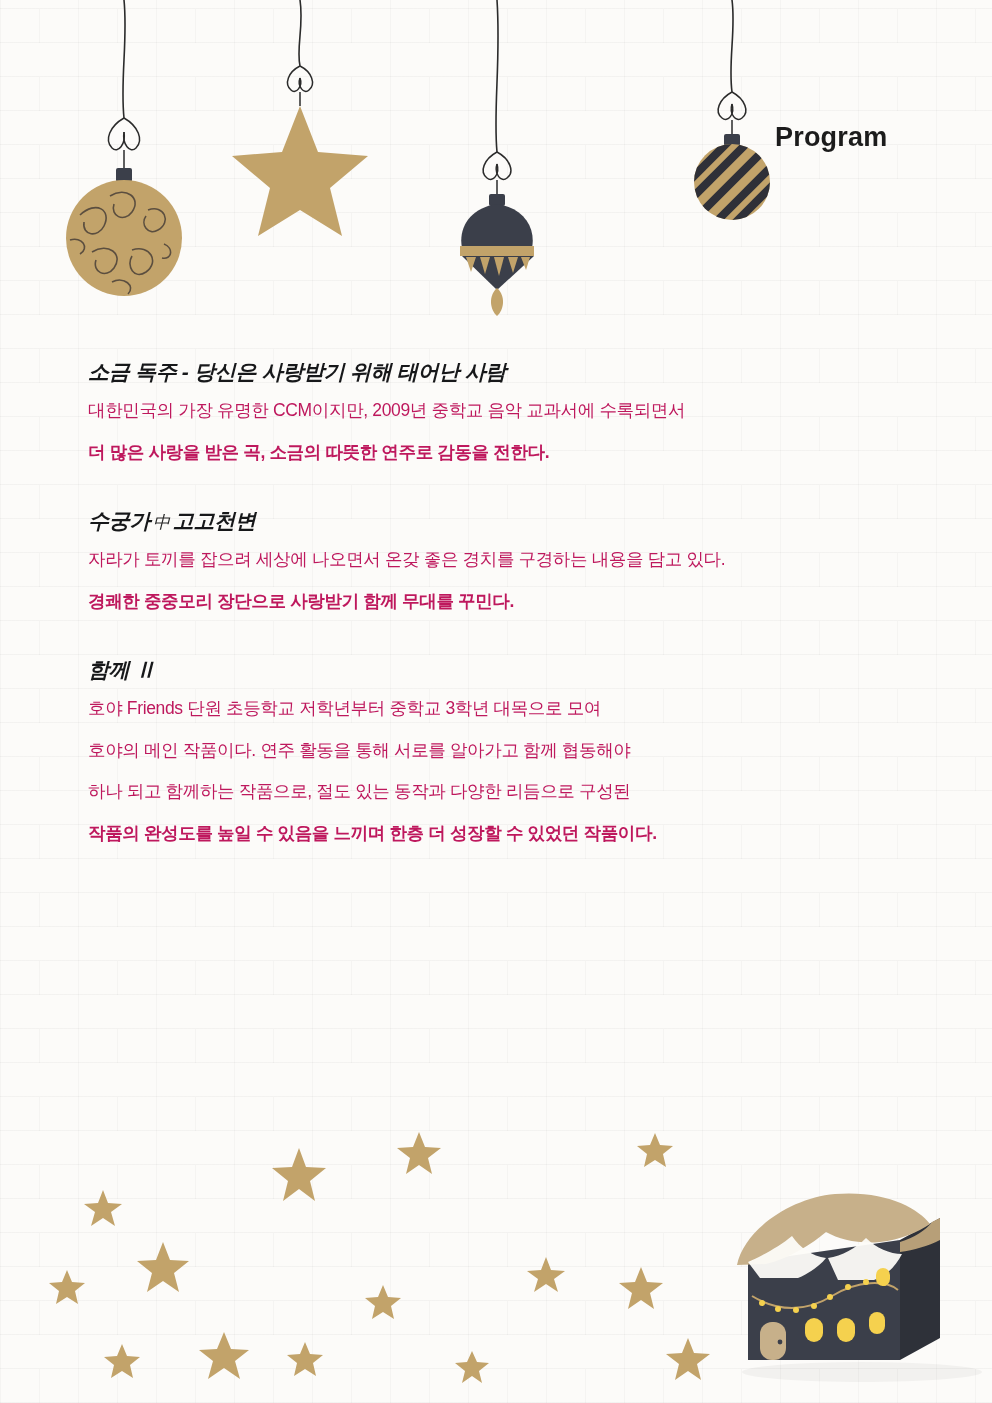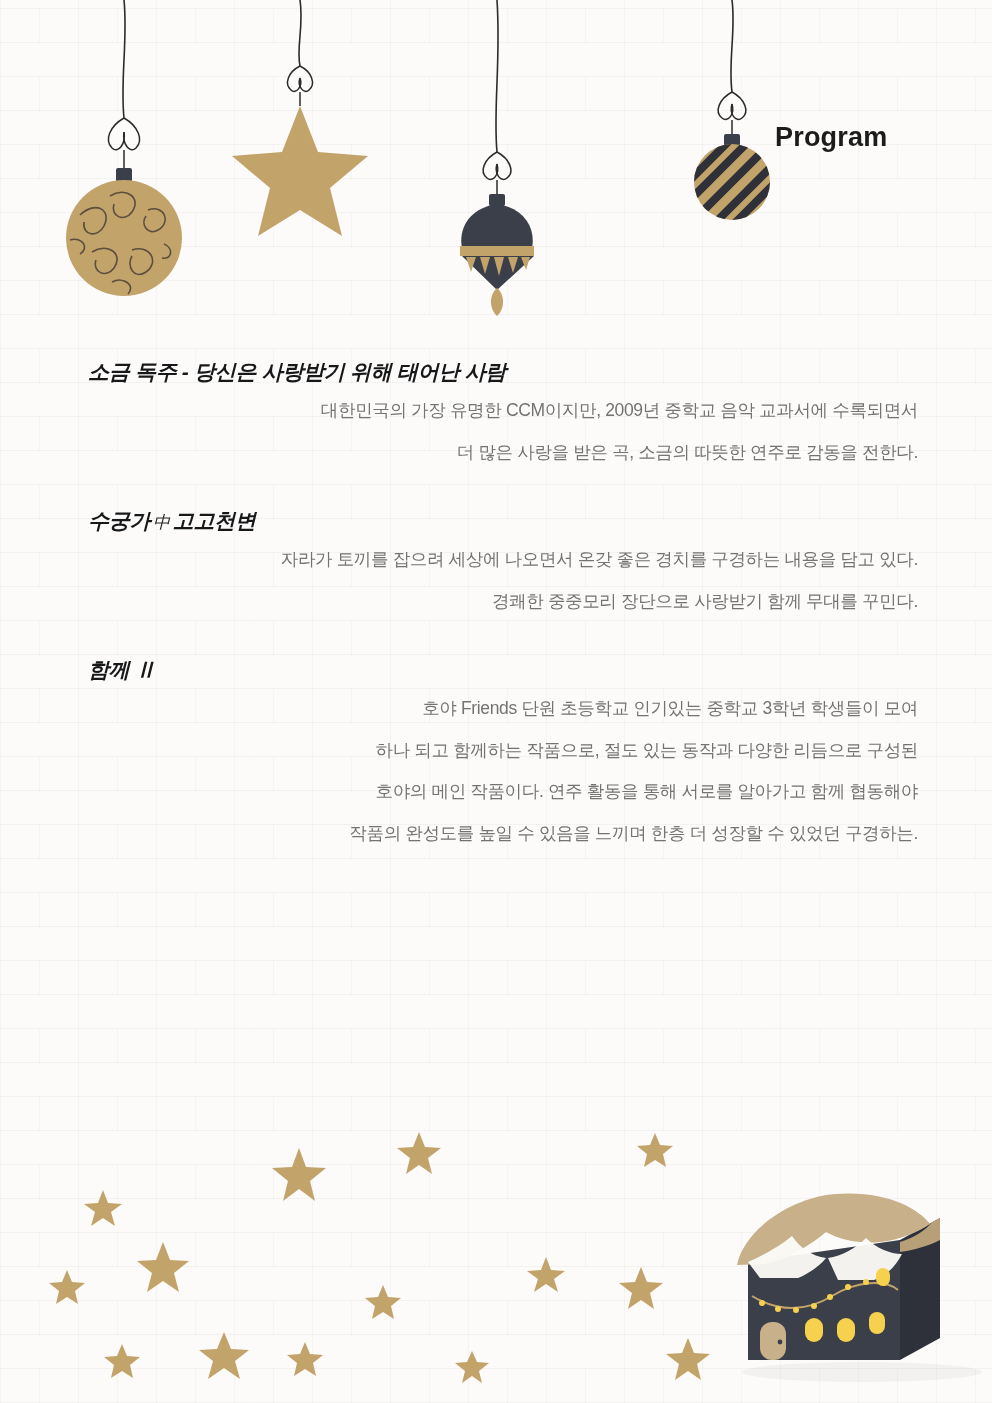--- a/index.html
+++ b/index.html
@@ -79,26 +79,25 @@
   }
   .entry-title .mid {
     font-weight: normal;
     font-size: 17px;
     color: #2a2a2a;
     padding: 0 3px;
   }
   .entry-line {
     font-size: 17.5px;
     line-height: 1.0;
-    color: #737373;
+    color: #be185d;
     margin: 0 0 24px 0;
     letter-spacing: -0.35px;
-    text-align: right;
-  }
-  .entry-line:last-child { margin-bottom: 0; }
+  }
+  .entry-line:last-child { margin-bottom: 0; font-weight: bold; }
 
   
   .footer-deco {
     position: absolute;
     left: 0;
     top: 1090px;
     width: 992px;
     height: 313px;
   }
 </style>
@@ -205,24 +204,24 @@
     <div class="entry">
       <h2 class="entry-title">
         <span>수궁가</span><span class="mid">中</span><span>고고천변</span>
       </h2>
       <p class="entry-line">자라가 토끼를 잡으려 세상에 나오면서 온갖 좋은 경치를 구경하는 내용을 담고 있다.</p>
       <p class="entry-line">경쾌한 중중모리 장단으로 사랑받기 함께 무대를 꾸민다.</p>
     </div>
 
     <div class="entry">
       <h2 class="entry-title">함께 Ⅱ</h2>
-      <p class="entry-line">호야 Friends 단원 초등학교 인기있는 중학교 3학년 학생들이 모여</p>
+      <p class="entry-line">호야 Friends 단원 초등학교 저학년부터 중학교 3학년 대목으로 모여</p>
+      <p class="entry-line">호야의 메인 작품이다. 연주 활동을 통해 서로를 알아가고 함께 협동해야</p>
       <p class="entry-line">하나 되고 함께하는 작품으로, 절도 있는 동작과 다양한 리듬으로 구성된</p>
-      <p class="entry-line">호야의 메인 작품이다. 연주 활동을 통해 서로를 알아가고 함께 협동해야</p>
-      <p class="entry-line">작품의 완성도를 높일 수 있음을 느끼며 한층 더 성장할 수 있었던 구경하는.</p>
+      <p class="entry-line">작품의 완성도를 높일 수 있음을 느끼며 한층 더 성장할 수 있었던 작품이다.</p>
     </div>
   </div>
 
   <div class="footer-deco">
     <svg width="992" height="313" viewBox="0 0 992 313" xmlns="http://www.w3.org/2000/svg">
 
       <g fill="#c2a36a">
         <polygon points="299,58 306,77 326,78 310,91 315,111 299,99 283,111 288,91 272,78 292,77"></polygon>
         <polygon points="163,152 170,170 189,171 174,183 179,202 163,191 147,202 152,183 137,171 156,170"></polygon>
         <polygon points="224,242 231,259 249,260 235,271 240,289 224,278 208,289 213,271 199,260 217,259"></polygon>

